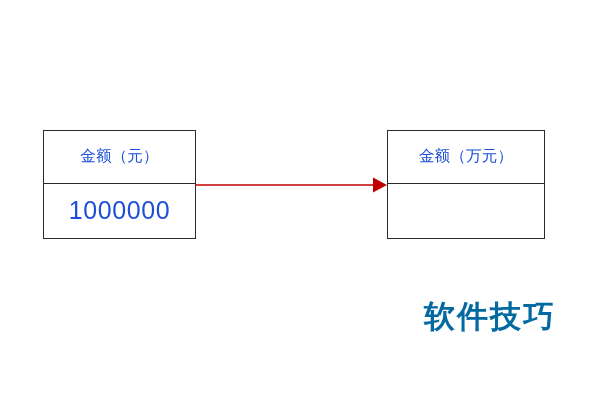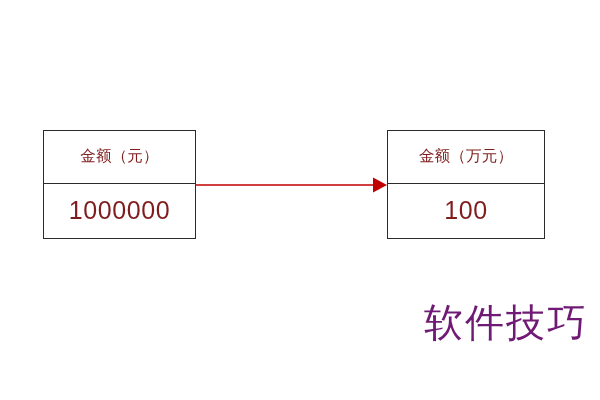--- a/index.html
+++ b/index.html
@@ -38,21 +38,21 @@
     top: 130px;
     width: 158px;
     height: 109px;
   }
   .cell {
     box-sizing: border-box;
     width: 100%;
     display: flex;
     align-items: center;
     justify-content: center;
-    color: #7f1d1d;
+    color: #1d4ed8;
     white-space: nowrap;
   }
   .cell-header {
     height: 52.5px;
     border-bottom: 1.6px solid #2b2b2b;
     font-size: 15.5px;
     letter-spacing: 0.2px;
   }
   .cell-value {
     height: 53px;
@@ -67,25 +67,26 @@
     top: 168px;
     width: 204px;
     height: 34px;
   }
 
   
   #watermark {
     position: absolute;
     left: 424px;
     top: 296px;
-    font-size: 39px;
+    font-size: 31px;
     letter-spacing: 2px;
-    color: #701a75;
+    color: #0369a1;
     white-space: nowrap;
     user-select: none;
+    font-weight: bold;
   }
 </style>
 </head>
 <body>
 
 <div id="canvas">
 
   <div class="table" id="table-source">
     <div class="cell cell-header">金额（元）</div>
     <div class="cell cell-value">1000000</div>
@@ -93,18 +94,17 @@
 
   <div id="arrow">
     <svg width="204" height="34" viewBox="0 0 204 34">
       <line x1="5" y1="17" x2="185" y2="17" stroke="#C00000" stroke-width="1.7"></line>
       <polygon points="183,9.5 197,17 183,24.5" fill="#C00000"></polygon>
     </svg>
   </div>
 
   <div class="table" id="table-target">
     <div class="cell cell-header">金额（万元）</div>
-    <div class="cell cell-value">100</div>
   </div>
 
   <div id="watermark">软件技巧</div>
 
 </div>
 
 </body></html>

